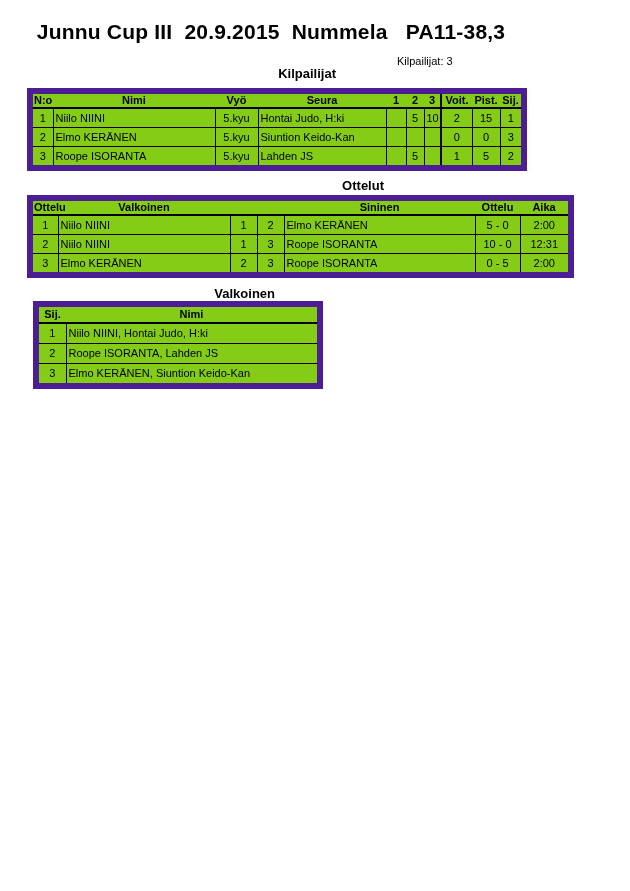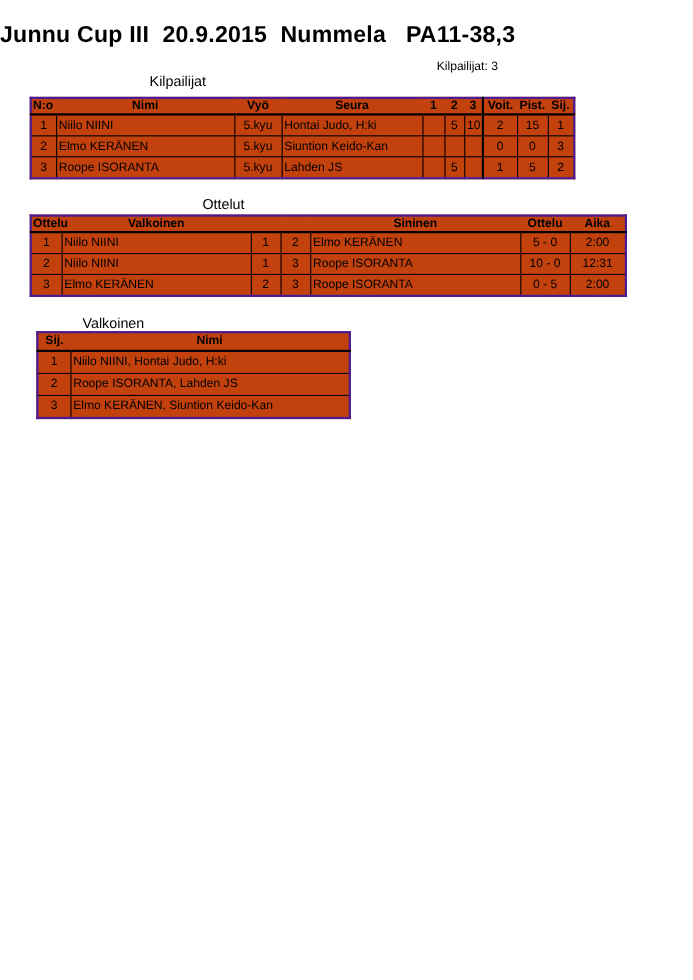--- a/index.html
+++ b/index.html
@@ -2,37 +2,37 @@
 <html><head>
 <meta charset="utf-8">
 <style>
   html,body{margin:0;padding:0;}
   body{
     width:630px;height:891px;background:#ffffff;position:relative;
     font-family:"Liberation Sans", sans-serif;color:#000;
   }
   .abs{position:absolute;}
   .page-title{
-    top:20px;left:0;width:518px;
+    top:20px;left:12px;width:518px;text-align:center;
     font-size:21px;font-weight:bold;white-space:pre;letter-spacing:0.2px;
   }
   .count-label{
     top:55px;left:397px;width:200px;text-align:left;
     font-size:11px;font-weight:normal;
   }
   .section-heading{
-    width:200px;text-align:left;font-size:13px;font-weight:normal;
+    width:200px;text-align:right;font-size:13px;font-weight:bold;
   }
   #heading-kilpailijat{top:66px;left:136px;}
   #heading-ottelut{top:178px;left:184px;}
   #heading-tulokset{top:286px;left:75px;}
 
   table.sheet{
     position:absolute;border-collapse:collapse;table-layout:fixed;
-    border:2px solid #4c1d95;background:#c2410c;
+    border:6px solid #4c1d95;background:#84cc16;
   }
   table.sheet th, table.sheet td{
     font-family:"Liberation Sans", sans-serif;
     font-size:11px;line-height:1;
     padding:0 2px;overflow:hidden;white-space:nowrap;
     vertical-align:middle;
   }
   table.sheet td{border:1px solid #000;height:18px;}
   table.sheet thead th{
     border:none;border-bottom:2px solid #000;

